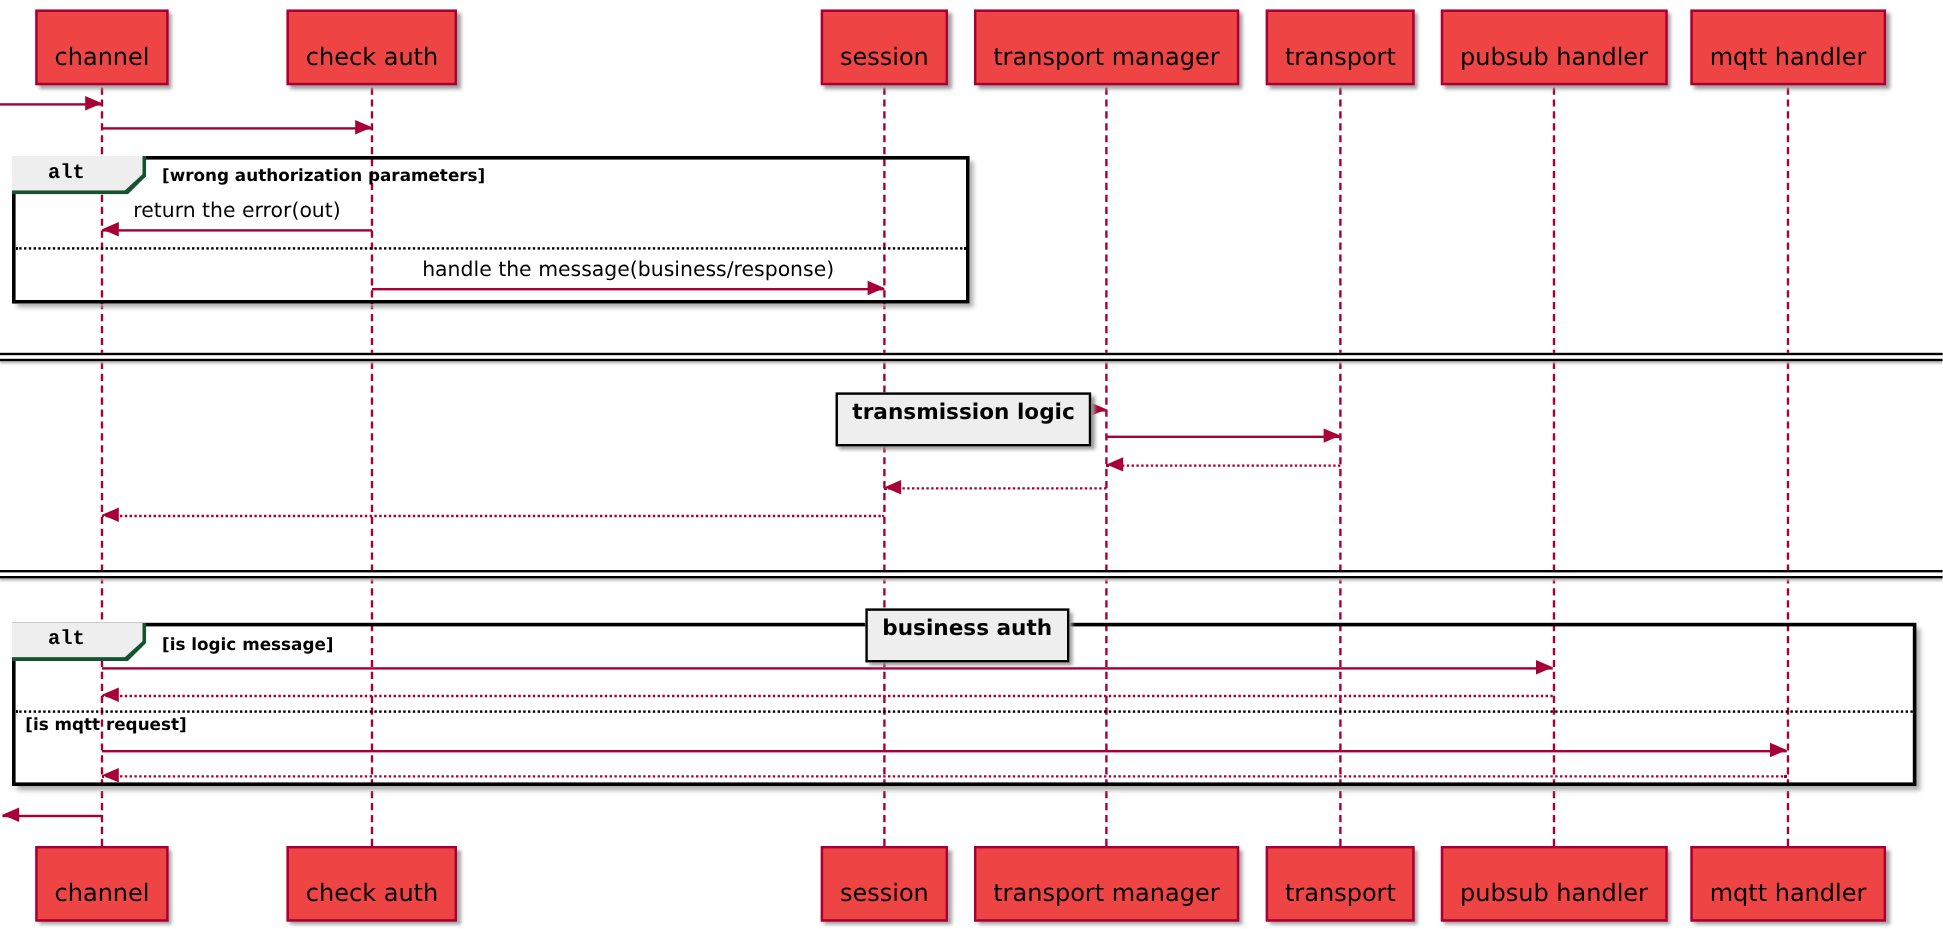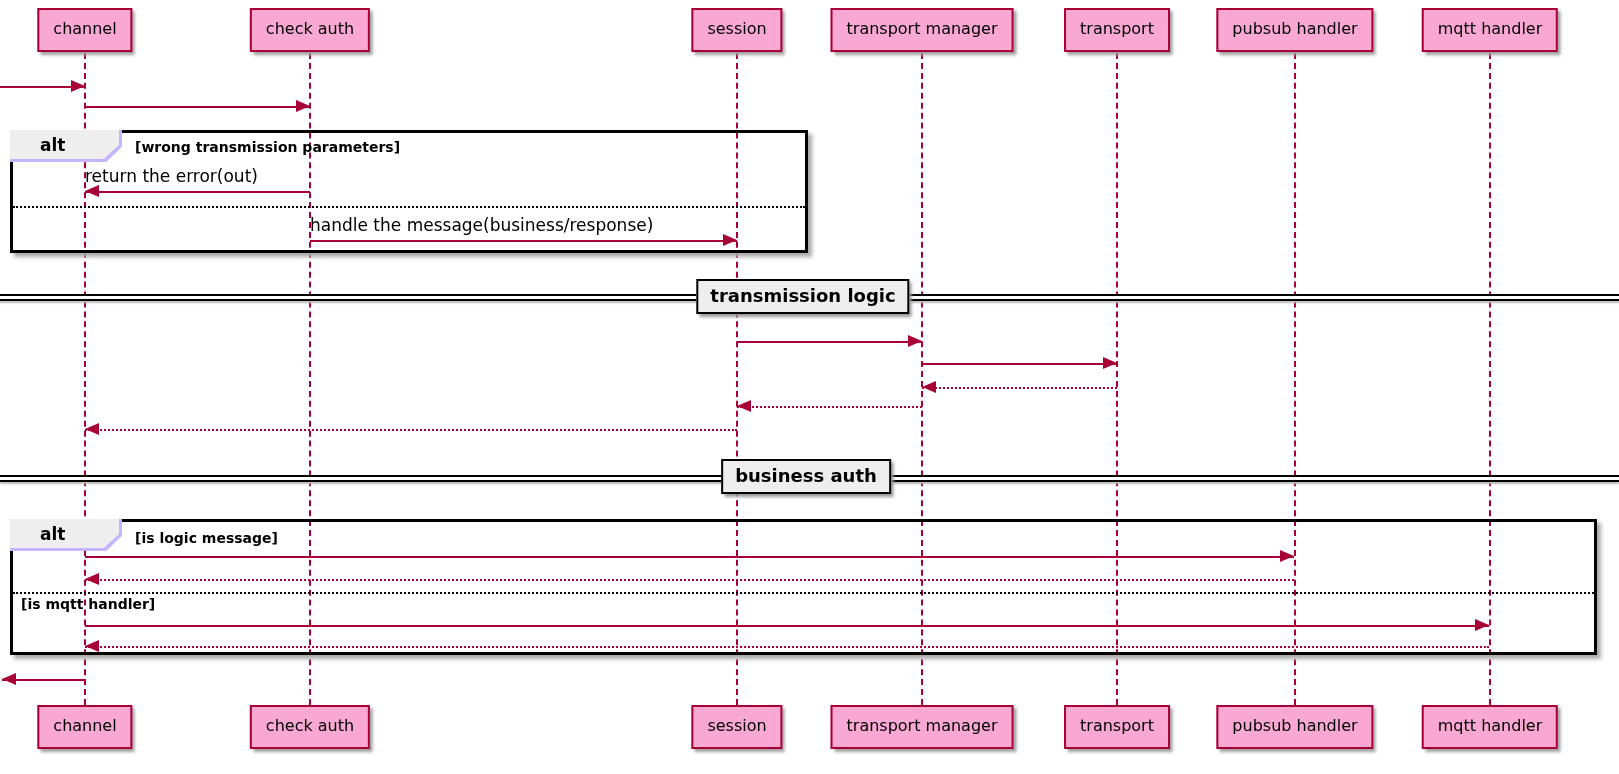--- a/index.html
+++ b/index.html
@@ -1,80 +1,80 @@
 <!DOCTYPE html>
 <html><head>
 <meta charset="utf-8">
 <style>
   html,body{margin:0;padding:0;background:#ffffff;}
   body{width:1619px;height:774px;position:relative;overflow:hidden;
        font-family:"DejaVu Sans", sans-serif;color:#000;}
 
   .participant{position:absolute;transform:translateX(-50%);z-index:5;
-    background:#f9a8d4;border:2px solid #A80036;box-shadow:3px 3px 3px #9e9e9e;
-    font-size:16px;line-height:27px;padding:5px 14px 8px;white-space:nowrap;}
+    background:#ef4444;border:2px solid #A80036;box-shadow:3px 3px 3px #9e9e9e;
+    font-size:20px;line-height:27px;padding:24px 14px 8px;white-space:nowrap;}
 
   .lifeline{position:absolute;top:53px;height:652px;width:0;z-index:0;
     border-left:2px dashed #A80036;}
 
   .msg{position:absolute;height:0;z-index:3;}
   .shaft{position:absolute;left:0;right:0;top:-1px;border-top:2px solid #A80036;display:block;}
   .msg.dotted .shaft{border-top-style:dotted;}
   .head{position:absolute;top:-7px;width:0;height:0;display:block;
     border-top:6px solid transparent;border-bottom:6px solid transparent;}
   .head.r{right:0;border-left:14px solid #A80036;}
   .head.l{left:0;border-right:14px solid #A80036;}
 
-  .mlabel{position:absolute;z-index:4;font-size:17px;text-align:left;white-space:nowrap;}
+  .mlabel{position:absolute;z-index:4;font-size:17px;text-align:center;white-space:nowrap;}
 
   .frame{position:absolute;border:3px solid #000;z-index:2;box-shadow:4px 4px 4px #aaa;}
-  .frame-op{position:absolute;left:-3px;top:-3px;width:112px;height:32px;background:#c4b5fd;
-    clip-path:polygon(0 0,100% 0,100% 52%,86% 100%,0 100%);}
+  .frame-op{position:absolute;left:-3px;top:-3px;width:112px;height:32px;background:#14532d;
+    clip-path:polygon(0 0,100% 0,100% 52%,86% 100%,0 100%);font-family:Liberation Mono, monospace;}
   .frame-op-in{position:absolute;left:0;top:0;right:3px;bottom:3px;background:#EEEEEE;
     clip-path:polygon(0 0,100% 0,100% 52%,86% 100%,0 100%);
     display:flex;align-items:center;padding-left:30px;font-weight:bold;font-size:17px;}
   .guard{position:absolute;font-weight:bold;font-size:14px;white-space:nowrap;z-index:4;}
   .else-sep{position:absolute;left:0;right:0;border-top:2px dotted #000;}
 
   .divider-line{position:absolute;left:0;width:1619px;height:3px;z-index:1;
     border-top:2px solid #000;border-bottom:2px solid #000;background:#fff;
     box-shadow:0 2px 2px #bbb;}
   .divider-label{position:absolute;transform:translateX(-50%);z-index:4;
     background:#EEEEEE;border:2px solid #000;font-weight:bold;font-size:18px;
-    padding:4px 12px 6px;box-shadow:3px 3px 3px #999;white-space:nowrap;}
+    padding:4px 12px 16px;box-shadow:3px 3px 3px #999;white-space:nowrap;margin-top:48px;}
 </style>
 </head>
 <body>
 
 <div class="lifeline" style="left:84px"></div>
 <div class="lifeline" style="left:309px"></div>
 <div class="lifeline" style="left:736px"></div>
 <div class="lifeline" style="left:921px"></div>
 <div class="lifeline" style="left:1116px"></div>
 <div class="lifeline" style="left:1294px"></div>
 <div class="lifeline" style="left:1489px"></div>
 
 <div class="divider-line" style="top:294px"></div>
 <div class="divider-line" style="top:475px"></div>
 
 <div class="frame" style="left:10px;top:130px;width:792px;height:117px">
   <div class="frame-op">
     <div class="frame-op-in">alt</div>
   </div>
-  <div class="guard" style="left:122px;top:6px">[wrong transmission parameters]</div>
+  <div class="guard" style="left:122px;top:6px">[wrong authorization parameters]</div>
   <div class="else-sep" style="top:73px"></div>
 </div>
 
 <div class="frame" style="left:10px;top:519px;width:1581px;height:130px">
   <div class="frame-op">
     <div class="frame-op-in">alt</div>
   </div>
   <div class="guard" style="left:122px;top:8px">[is logic message]</div>
   <div class="else-sep" style="top:70px"></div>
-  <div class="guard" style="left:8px;top:74px">[is mqtt handler]</div>
+  <div class="guard" style="left:8px;top:74px">[is mqtt request]</div>
 </div>
 
 <div class="msg solid" style="left:0;top:87px;width:85px">
   <span class="shaft"></span>
     <span class="head r"></span>
 </div>
 <div class="msg solid" style="left:85px;top:107px;width:225px">
   <span class="shaft"></span>
     <span class="head r"></span>
 </div>

